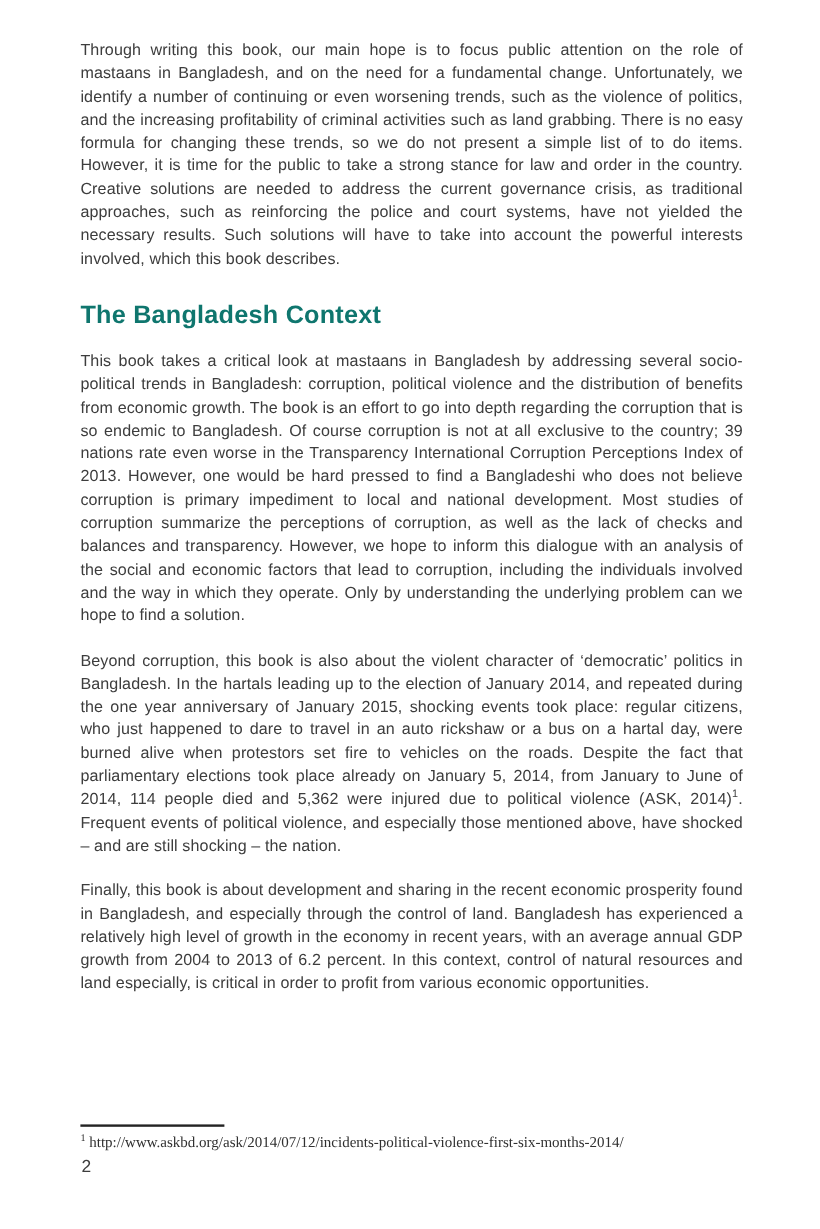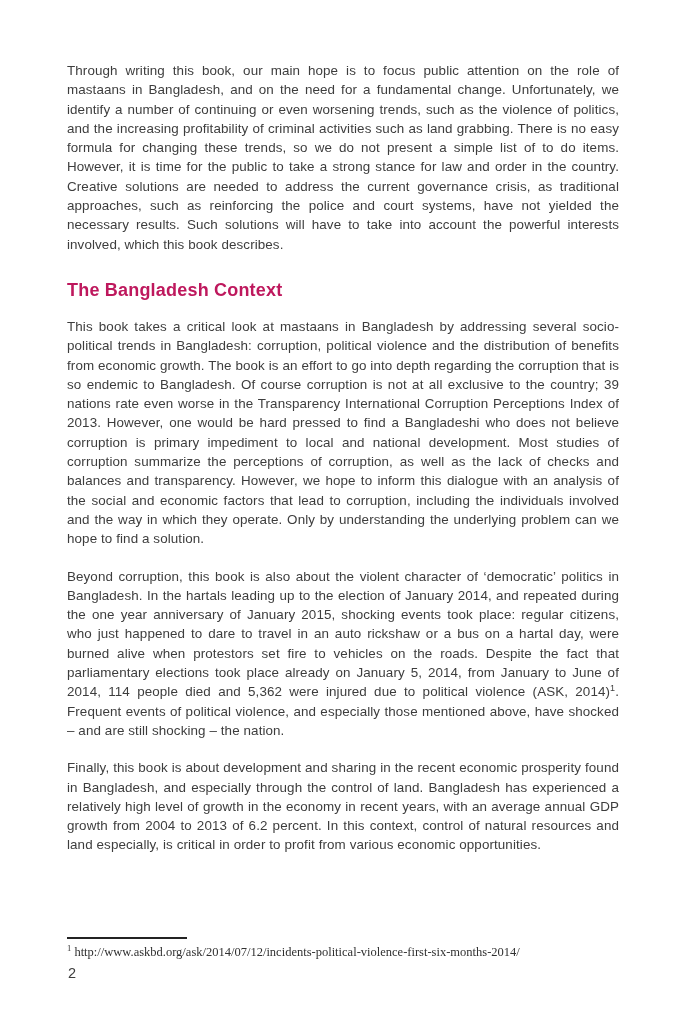--- a/index.html
+++ b/index.html
@@ -13,35 +13,35 @@
     height: 1024px;
     background: #ffffff;
     overflow: hidden;
     font-family: "Liberation Sans", sans-serif;
   }
   .content {
     position: absolute;
     top: 0;
     left: 67px;
     width: 552px;
-    padding-top: 61px;
+    padding-top: 32px;
   }
   .body-text {
     font-size: 13.4px;
     line-height: 19.3px;
     text-align: justify;
     color: #3d3d3d;
     font-weight: 400;
     letter-spacing: 0.1px;
     margin: 0 0 18px 0;
   }
   .section-heading {
-    font-size: 18px;
+    font-size: 21px;
     font-weight: 700;
-    color: #be185d;
+    color: #0f766e;
     letter-spacing: 0.2px;
     margin: 26px 0 16px 0;
   }
   .fn-ref {
     font-size: 9px;
     line-height: 0;
     vertical-align: super;
   }
   .footnote-block {
     position: absolute;

